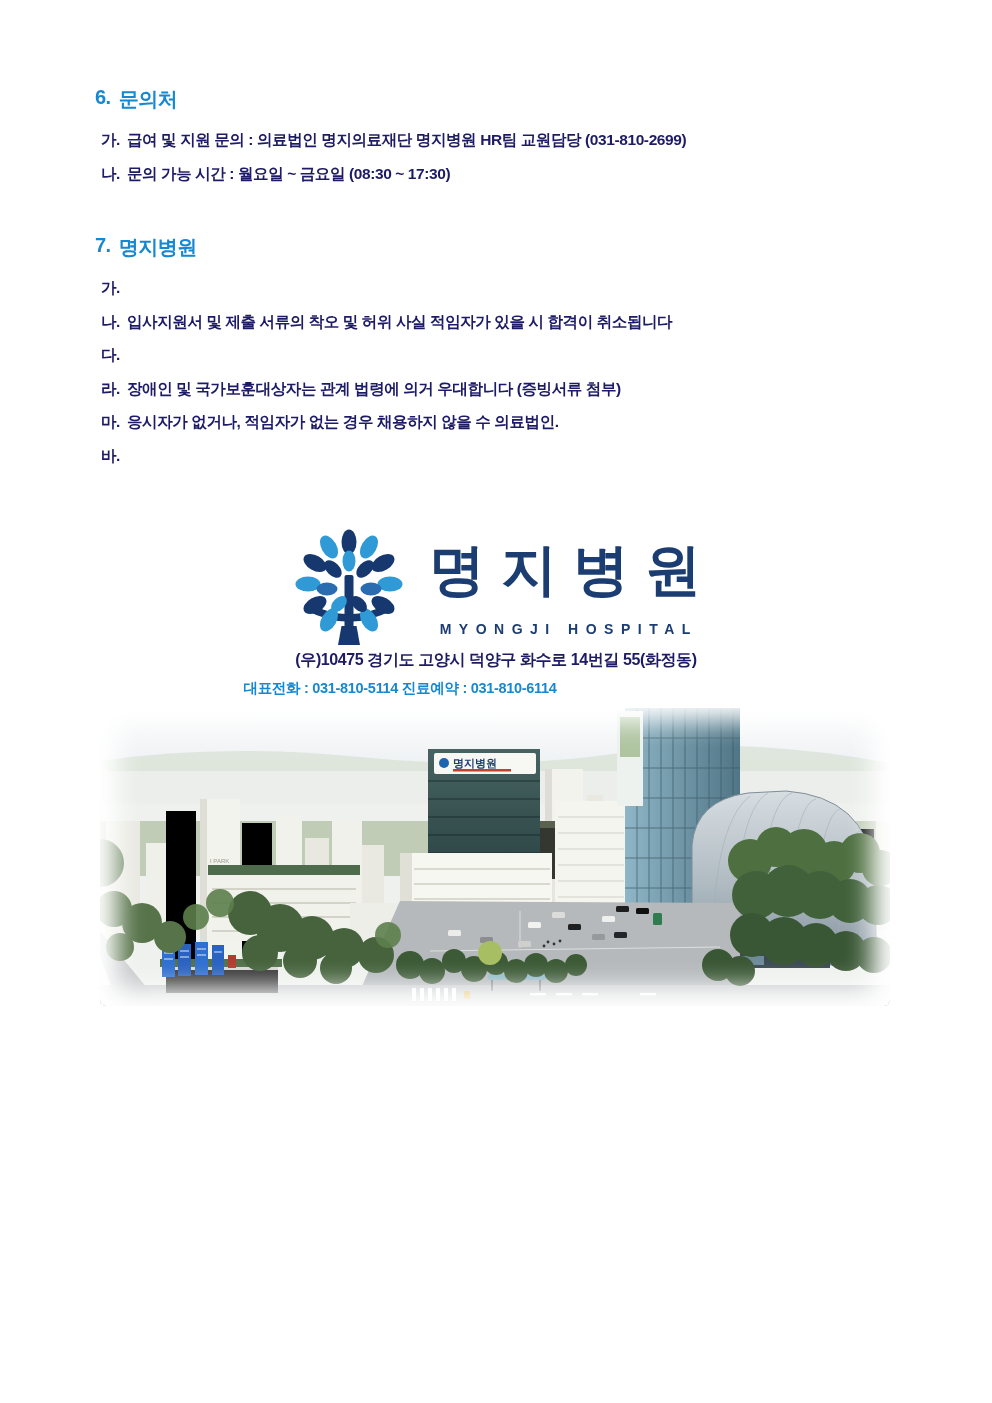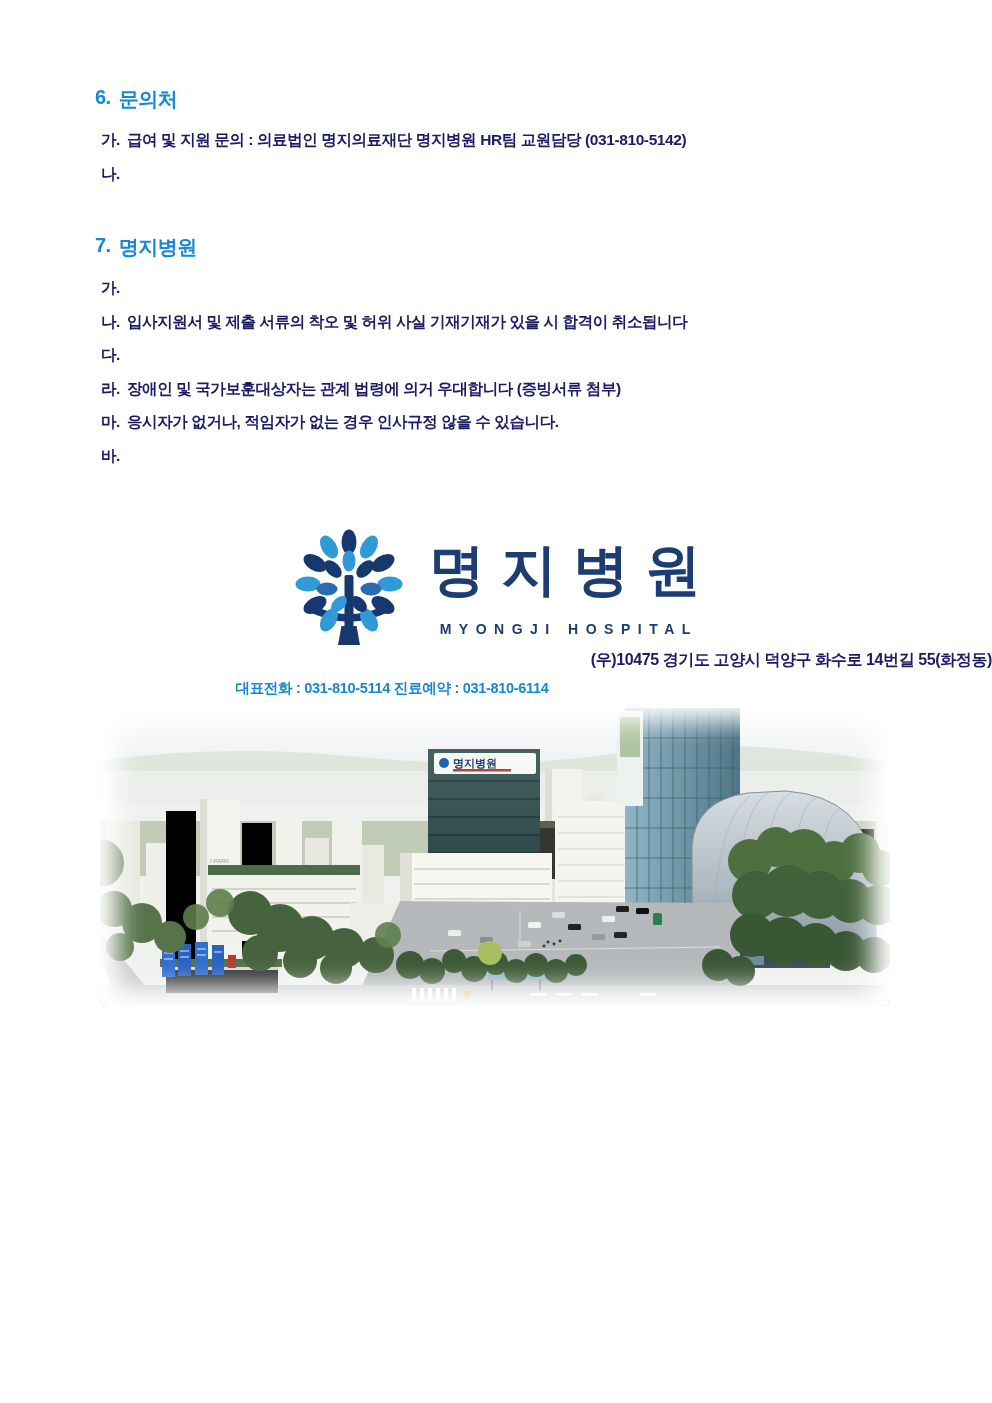--- a/index.html
+++ b/index.html
@@ -32,26 +32,26 @@
     font-family:"DejaVu Serif",serif;font-size:56px;font-weight:bold;
     color:#1c3d72;letter-spacing:16px;line-height:1;margin-right:-16px;
   }
   .logo-en{
     font-size:14px;font-weight:bold;color:#1c3d72;
     letter-spacing:7.5px;margin-top:24px;margin-right:-7.5px;
   }
 
   
   .addr{
-    position:absolute;left:0;top:650px;width:992px;text-align:right;
+    position:absolute;left:0;top:650px;width:992px;text-align:center;
     font-size:16px;font-weight:bold;color:#1d1b66;letter-spacing:-0.4px;
   }
   .phones{
     position:absolute;left:0;top:679px;width:784px;text-align:center;
-    font-size:14.5px;font-weight:bold;color:#1588d1;letter-spacing:-0.3px;
+    font-size:14.5px;font-weight:bold;color:#1588d1;letter-spacing:-0.3px;padding-left:8px;
   }
 
   
   .photo{
     position:absolute;left:100px;top:703px;width:790px;height:303px;
     border-radius:6px;overflow:hidden;background:#eef1ee;
   }
   .photo svg{display:block;}
   .photo-fade{
     position:absolute;inset:0;pointer-events:none;border-radius:6px;
@@ -63,49 +63,50 @@
 
 <div class="content">
 
   <div class="section">
     <h2 class="sec-heading">
       <span>6.</span>
       <span>문의처</span>
     </h2>
     <div class="item">
       <span class="lbl">가.</span>
-      <span>급여 및 지원 문의 : 의료법인 명지의료재단 명지병원 HR팀 교원담당 (031-810-5142)</span>
+      <span>급여 및 지원 문의 : 의료법인 명지의료재단 명지병원 HR팀 교원담당 (031-810-2699)</span>
     </div>
     <div class="item">
       <span class="lbl">나.</span>
+      <span>문의 가능 시간 : 월요일 ~ 금요일 (08:30 ~ 17:30)</span>
     </div>
   </div>
 
   <div class="section">
     <h2 class="sec-heading">
       <span>7.</span>
       <span>명지병원</span>
     </h2>
     <div class="item">
       <span class="lbl">가.</span>
     </div>
     <div class="item">
       <span class="lbl">나.</span>
-      <span>입사지원서 및 제출 서류의 착오 및 허위 사실 기재기재가 있을 시 합격이 취소됩니다</span>
+      <span>입사지원서 및 제출 서류의 착오 및 허위 사실 적임자가 있을 시 합격이 취소됩니다</span>
     </div>
     <div class="item">
       <span class="lbl">다.</span>
     </div>
     <div class="item">
       <span class="lbl">라.</span>
       <span>장애인 및 국가보훈대상자는 관계 법령에 의거 우대합니다 (증빙서류 첨부)</span>
     </div>
     <div class="item">
       <span class="lbl">마.</span>
-      <span>응시자가 없거나, 적임자가 없는 경우 인사규정 않을 수 있습니다.</span>
+      <span>응시자가 없거나, 적임자가 없는 경우 채용하지 않을 수 의료법인.</span>
     </div>
     <div class="item">
       <span class="lbl">바.</span>
     </div>
   </div>
 </div>
 
 <div class="logo-block">
   <span>
     <svg width="116" height="120" viewBox="0 0 114 120" xmlns="http://www.w3.org/2000/svg">

